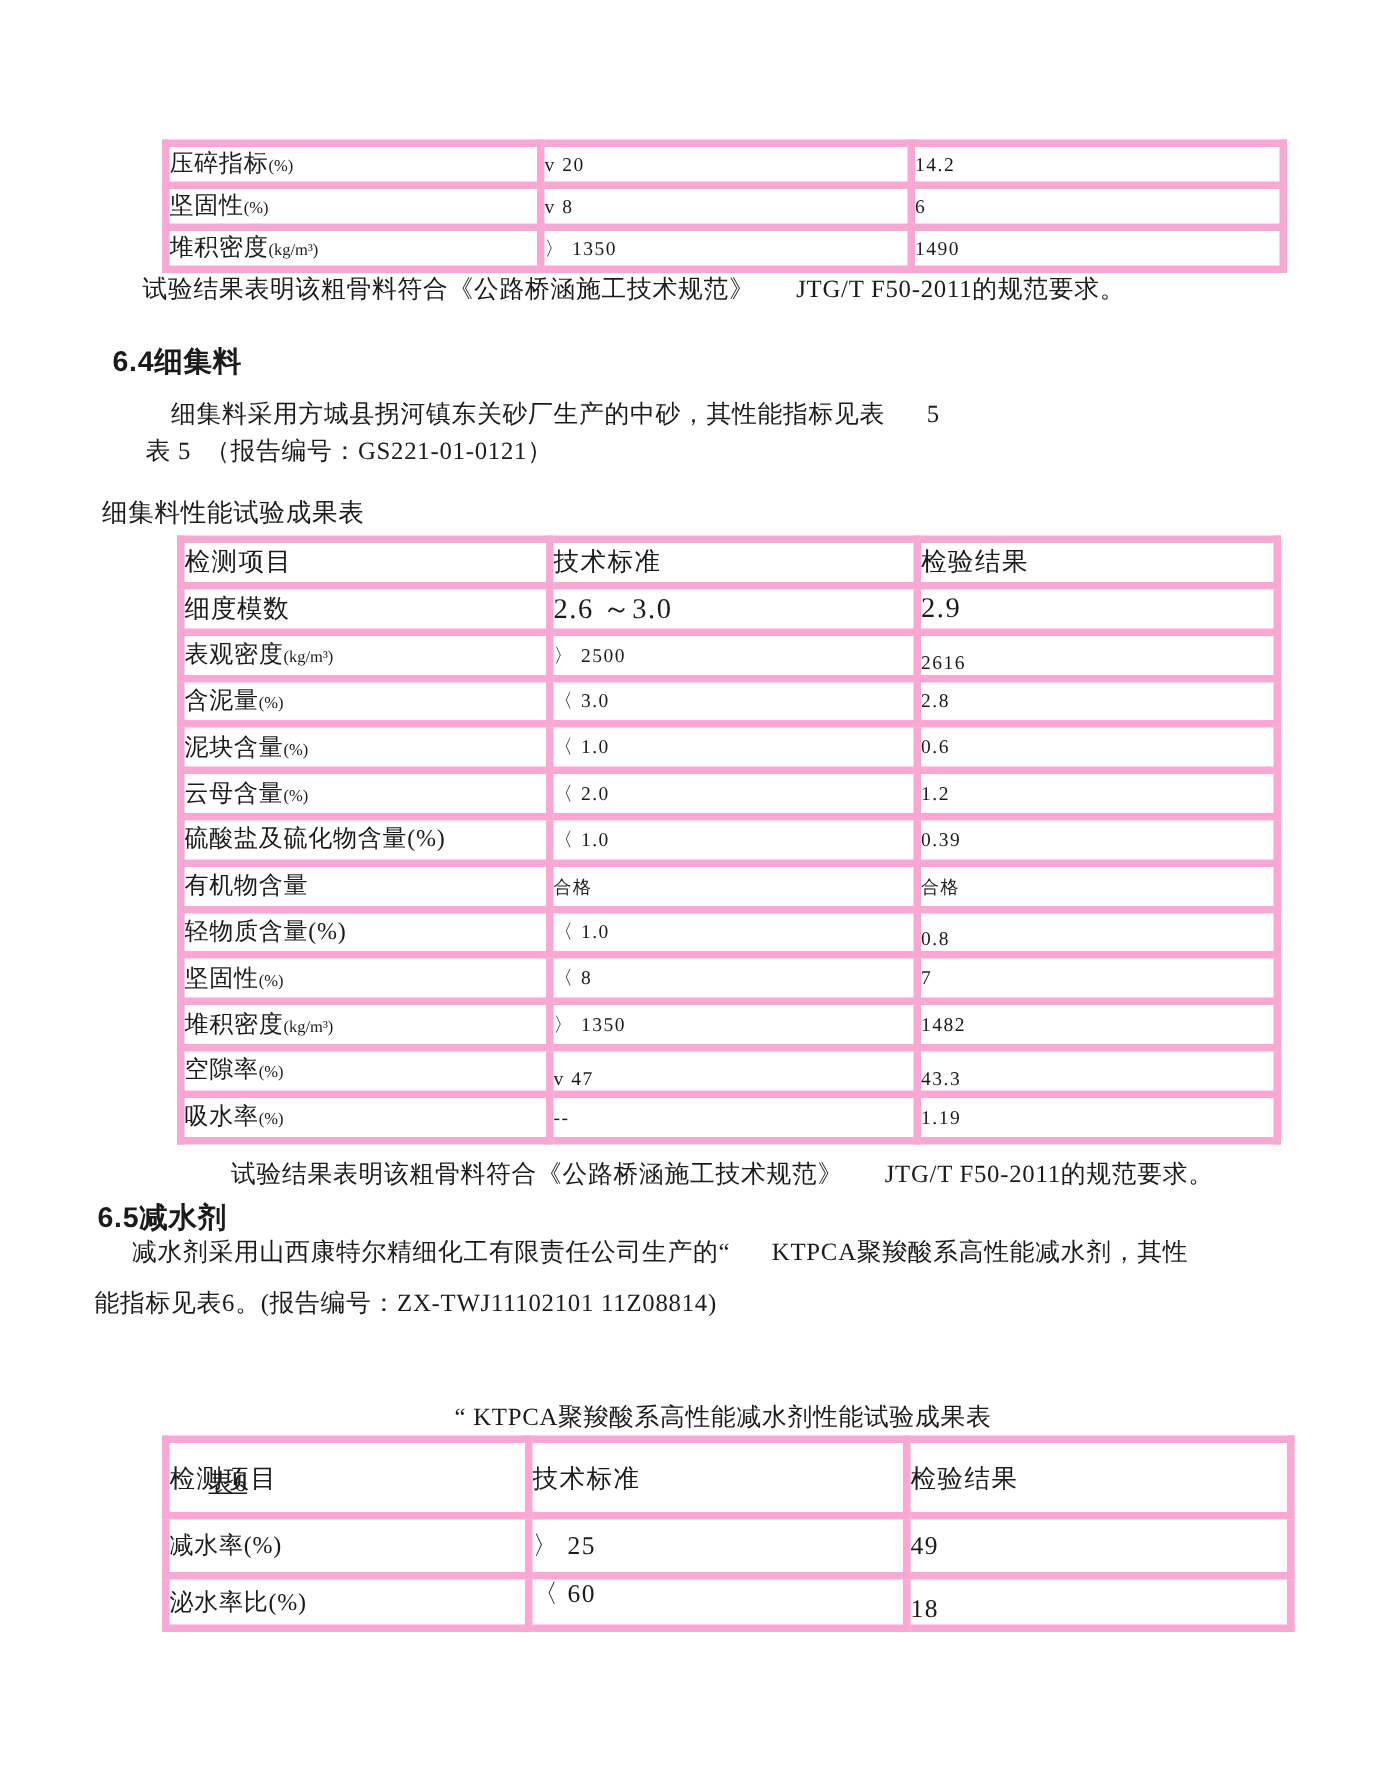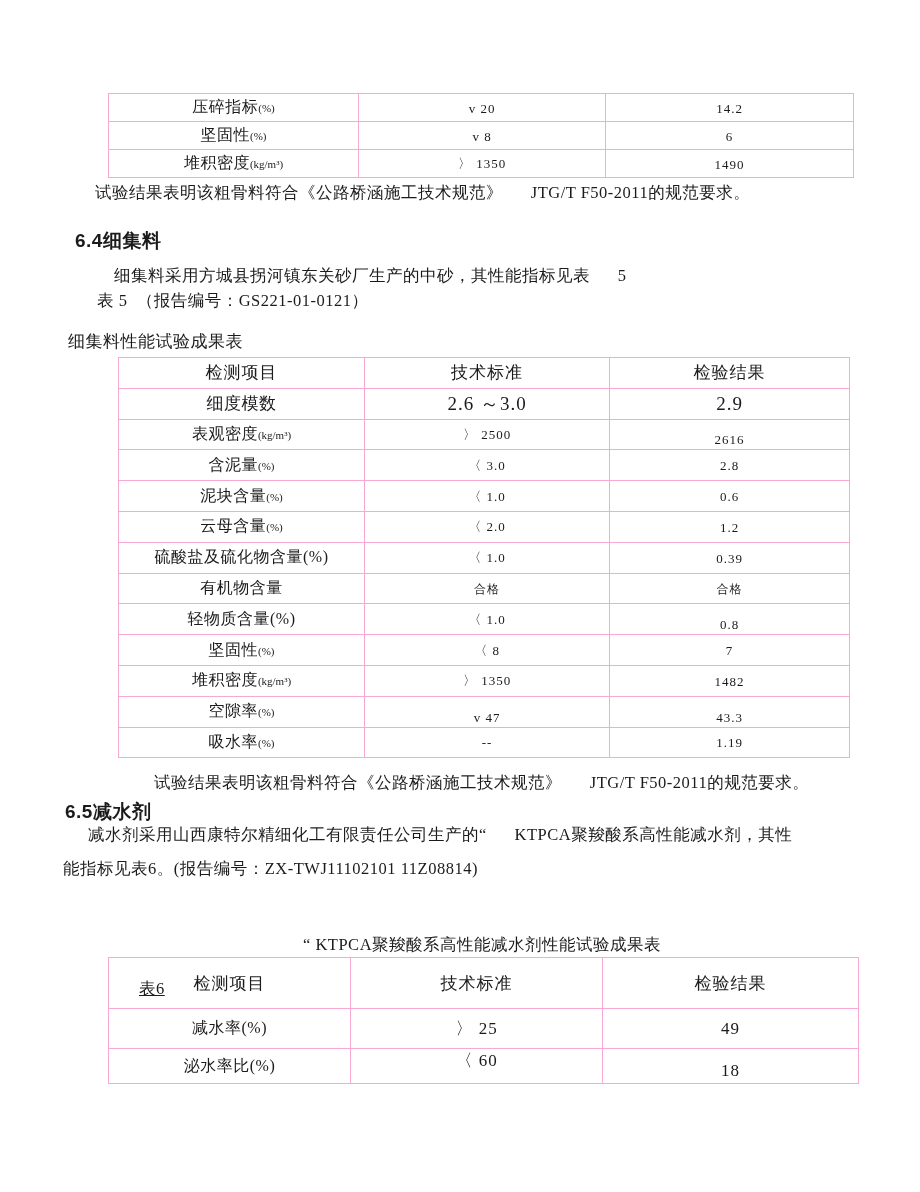--- a/index.html
+++ b/index.html
@@ -2,21 +2,21 @@
 <html><head>
 <meta charset="utf-8">
 <style>
   html,body { margin:0; padding:0; background:#ffffff; }
   .page {
     position:relative; width:920px; height:1192px; background:#ffffff;
     font-family:"Liberation Serif","DejaVu Serif",serif;
     color:#1b1b1b; overflow:hidden;
   }
   table { border-collapse:collapse; table-layout:fixed; position:absolute; }
-  td { border:1px solid #f9a8d4; text-align:center; vertical-align:middle; padding:0; overflow:hidden; }
+  td { border:5px solid #f9a8d4; vertical-align:middle; padding:0; overflow:hidden; }
   .item { font-size:16px; letter-spacing:0.5px; }
   .unit { font-size:11px; }
   .val  { font-size:13px; letter-spacing:1px; }
 
   
   #table-coarse { left:108px; top:93px; width:745px; }
   #table-coarse tr { height:28px; }
 
   
   #table-fine { left:118px; top:357px; width:731px; }

